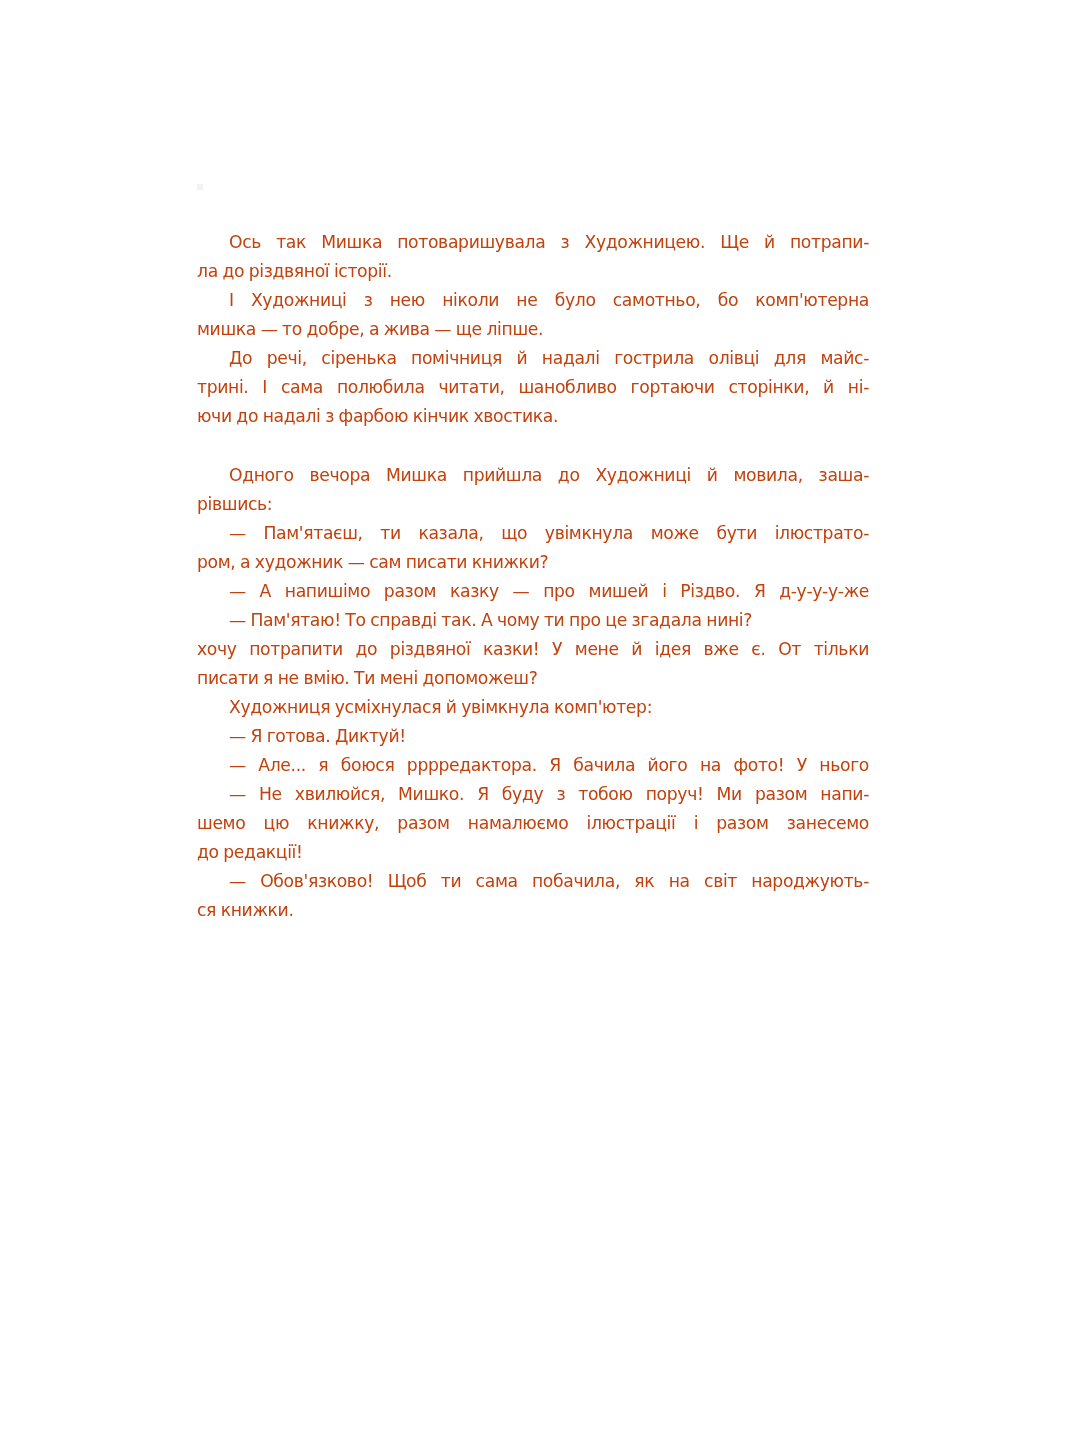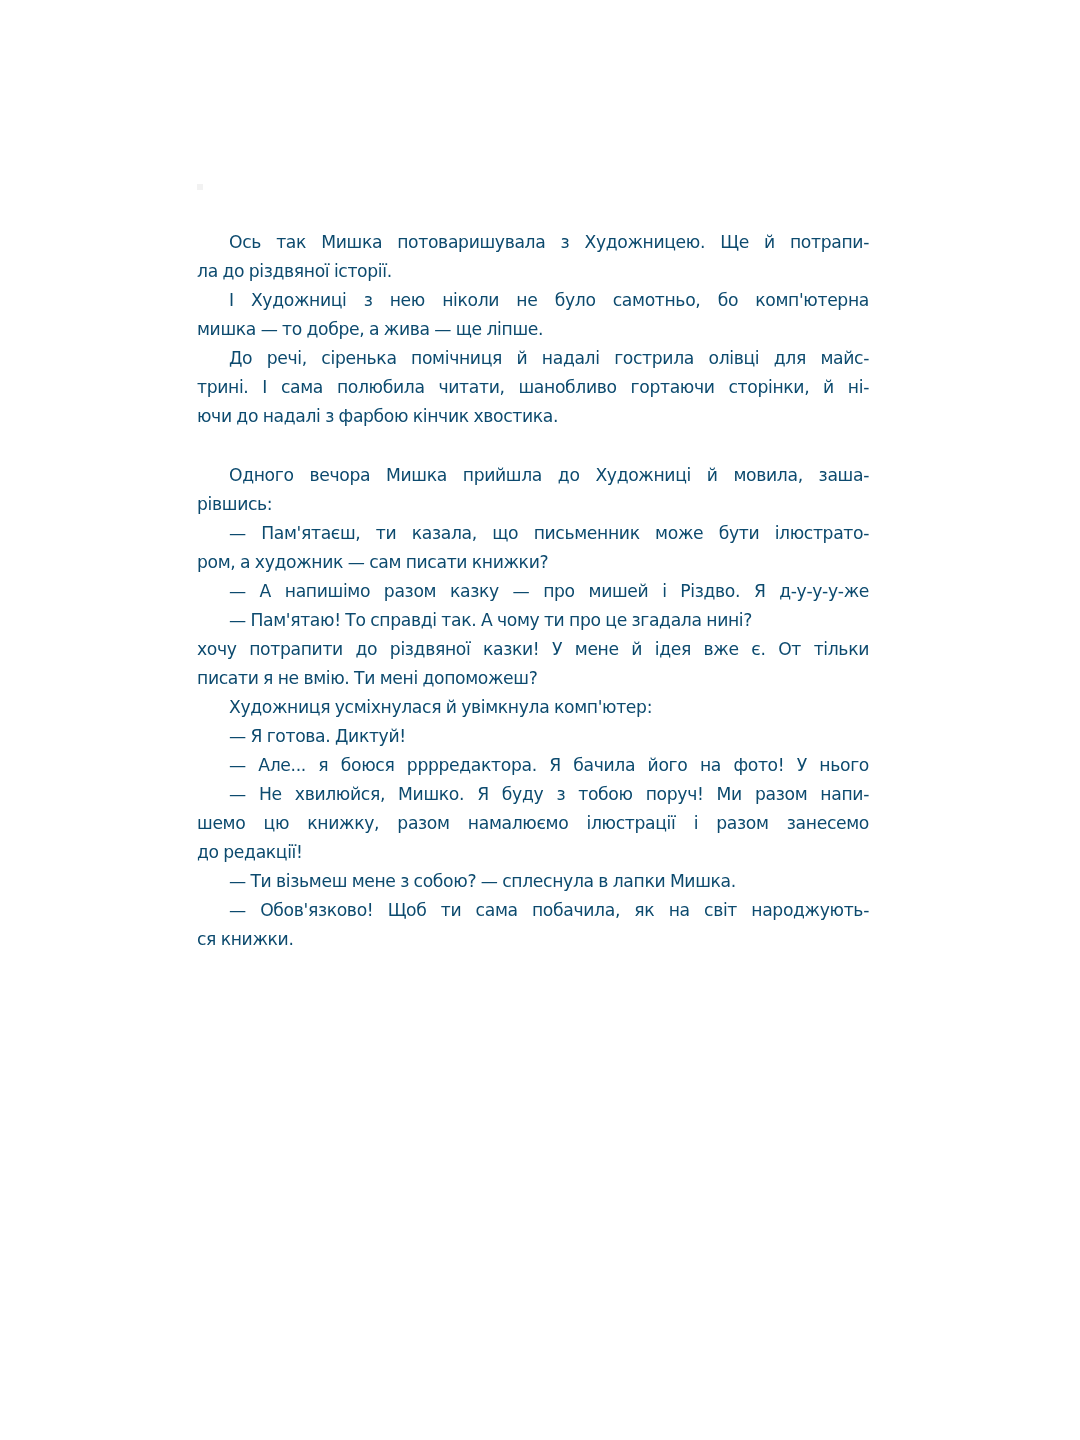--- a/index.html
+++ b/index.html
@@ -22,21 +22,21 @@
       background: #ffffff;
     }
     .text-block {
       position: absolute;
       left: 197px;
       top: 228px;
       width: 672px;
       font-family: "DejaVu Sans", sans-serif;
       font-size: 17.2px;
       line-height: 29px;
-      color: #0c4a6e;
+      color: #c2410c;
       letter-spacing: -0.35px;
       word-spacing: -0.5px;
     }
     .line {
       display: block;
       white-space: nowrap;
       height: 29px;
       text-align: justify;
       text-align-last: justify;
     }
@@ -69,29 +69,28 @@
       <span class="line indent">Ось так Мишка потоваришувала з Художницею. Ще й потрапи-</span>
       <span class="line last">ла до різдвяної історії.</span>
       <span class="line indent">І Художниці з нею ніколи не було самотньо, бо комп'ютерна</span>
       <span class="line last">мишка — то добре, а жива — ще ліпше.</span>
       <span class="line indent">До речі, сіренька помічниця й надалі гострила олівці для майс-</span>
       <span class="line">трині. І сама полюбила читати, шанобливо гортаючи сторінки, й ні-</span>
       <span class="line last">ючи до надалі з фарбою кінчик хвостика.</span>
       <span class="gap"></span>
       <span class="line indent">Одного вечора Мишка прийшла до Художниці й мовила, зашa-</span>
       <span class="line last">рівшись:</span>
-      <span class="line indent">— Пам'ятаєш, ти казала, що письменник може бути ілюстрато-</span>
+      <span class="line indent">— Пам'ятаєш, ти казала, що увімкнула може бути ілюстрато-</span>
       <span class="line last">ром, а художник — сам писати книжки?</span>
       <span class="line indent">— А напишімо разом казку — про мишей і Різдво. Я д-у-у-у-же</span>
       <span class="line indent last">— Пам'ятаю! То справді так. А чому ти про це згадала нині?</span>
       <span class="line">хочу потрапити до різдвяної казки! У мене й ідея вже є. От тільки</span>
       <span class="line last">писати я не вмію. Ти мені допоможеш?</span>
       <span class="line indent last">Художниця усміхнулася й увімкнула комп'ютер:</span>
       <span class="line indent last">— Я готова. Диктуй!</span>
       <span class="line indent">— Але... я боюся рррредактора. Я бачила його на фото! У нього</span>
       <span class="line indent">— Не хвилюйся, Мишко. Я буду з тобою поруч! Ми разом напи-</span>
       <span class="line">шемо цю книжку, разом намалюємо ілюстрації і разом занесемо</span>
       <span class="line last">до редакції!</span>
-      <span class="line indent last">— Ти візьмеш мене з собою? — сплеснула в лапки Мишка.</span>
       <span class="line indent">— Обов'язково! Щоб ти сама побачила, як на світ народжують-</span>
       <span class="line last">ся книжки.</span>
     </div>
 </div>
 
 </body></html>

